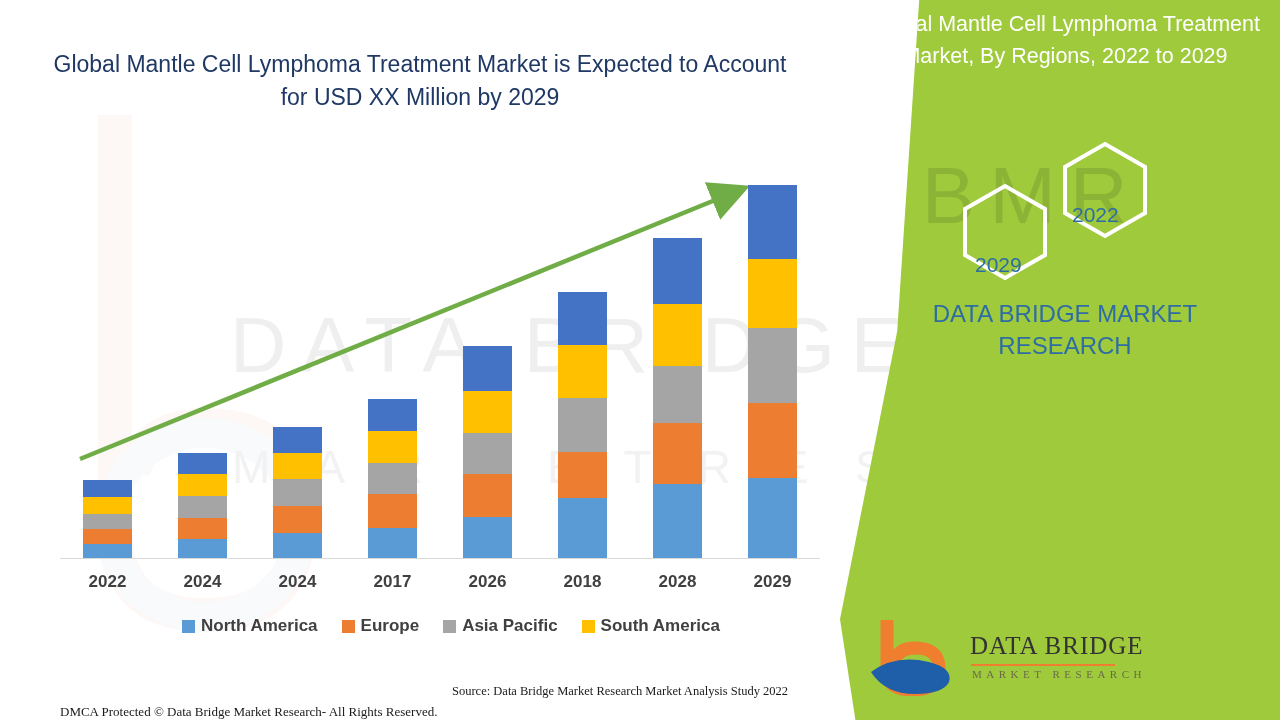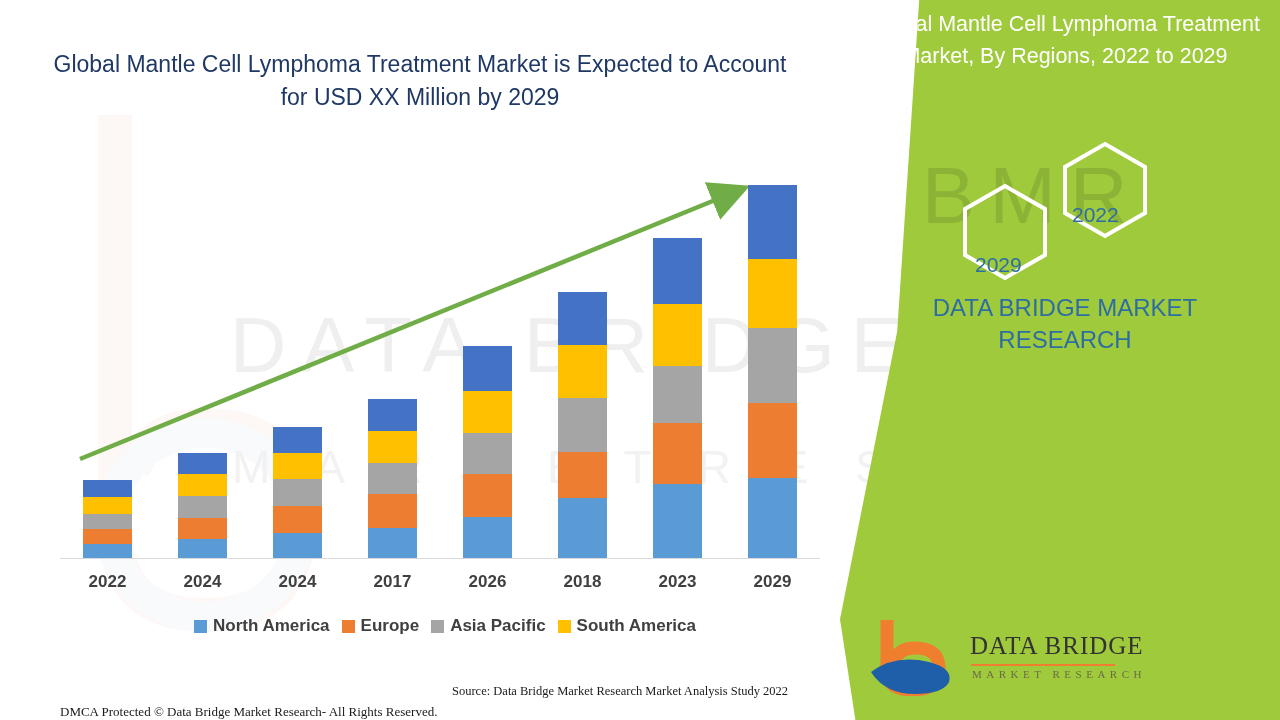--- a/index.html
+++ b/index.html
@@ -61,21 +61,21 @@
   .x-label {
     width:95px; text-align:center; font-size:17px;
     font-weight:bold; color:#404040;
   }
 
   
   .legend {
     position:absolute; left:60px; top:616px; width:770px;
     display:flex; align-items:center; justify-content:center; gap:12px;
   }
-  .legend-item { display:flex; align-items:center; gap:6px; }
+  .legend-item { display:flex; align-items:center; gap:6px;margin-left:12px; }
   .legend-swatch { width:13px; height:13px; flex:none; }
   .legend-label { font-size:17px; font-weight:bold; color:#404040; white-space:nowrap; }
 
   
   .arrow { position:absolute; left:0; top:0; width:880px; height:720px; pointer-events:none; }
 
   
   .footer-left {
     position:absolute; left:60px; top:684px;
     font-family:"Liberation Serif", serif; font-size:13px; color:#1a1a1a;margin-top:20px;
@@ -103,21 +103,21 @@
     white-space:nowrap; font-weight:400;
   }
   .hex-wrap { position:absolute; left:110px; top:140px; width:230px; height:140px; }
   .hex-label {
     position:absolute; color:#2e6da4; font-size:21px; font-weight:400;
   }
   .hex-label-2022 { left:122px; top:63px; }
   .hex-label-2029 { left:25px; top:113px; }
 
   .gp-brand {
-    position:absolute; left:30px; top:292px; width:390px;
+    position:absolute; left:30px; top:298px; width:390px;
     text-align:center; color:#2e6da4; font-size:24px;
     line-height:1.35; font-weight:400;
   }
 
   .logo-wrap { position:absolute; left:25px; top:620px; width:290px; height:80px; }
   .logo-text {
     position:absolute; left:105px; top:12px;
     font-family:"Liberation Serif", serif; font-size:25px;
     letter-spacing:1px; color:#333; font-weight:400;
   }
@@ -233,21 +233,21 @@
         </div>
       </div>
     <div class="axis-line"></div>
     <div class="x-labels" id="xlabels">
         <div class="x-label">2022</div>
         <div class="x-label">2024</div>
         <div class="x-label">2024</div>
         <div class="x-label">2017</div>
         <div class="x-label">2026</div>
         <div class="x-label">2018</div>
-        <div class="x-label">2023</div>
+        <div class="x-label">2028</div>
         <div class="x-label">2029</div>
       </div>
 
     <div class="legend" id="legend">
         <div class="legend-item">
           <span class="legend-swatch" style="background: rgb(91, 155, 213);"></span>
           <span class="legend-label">North America</span>
         </div>
         <div class="legend-item">
           <span class="legend-swatch" style="background: rgb(237, 125, 49);"></span>

